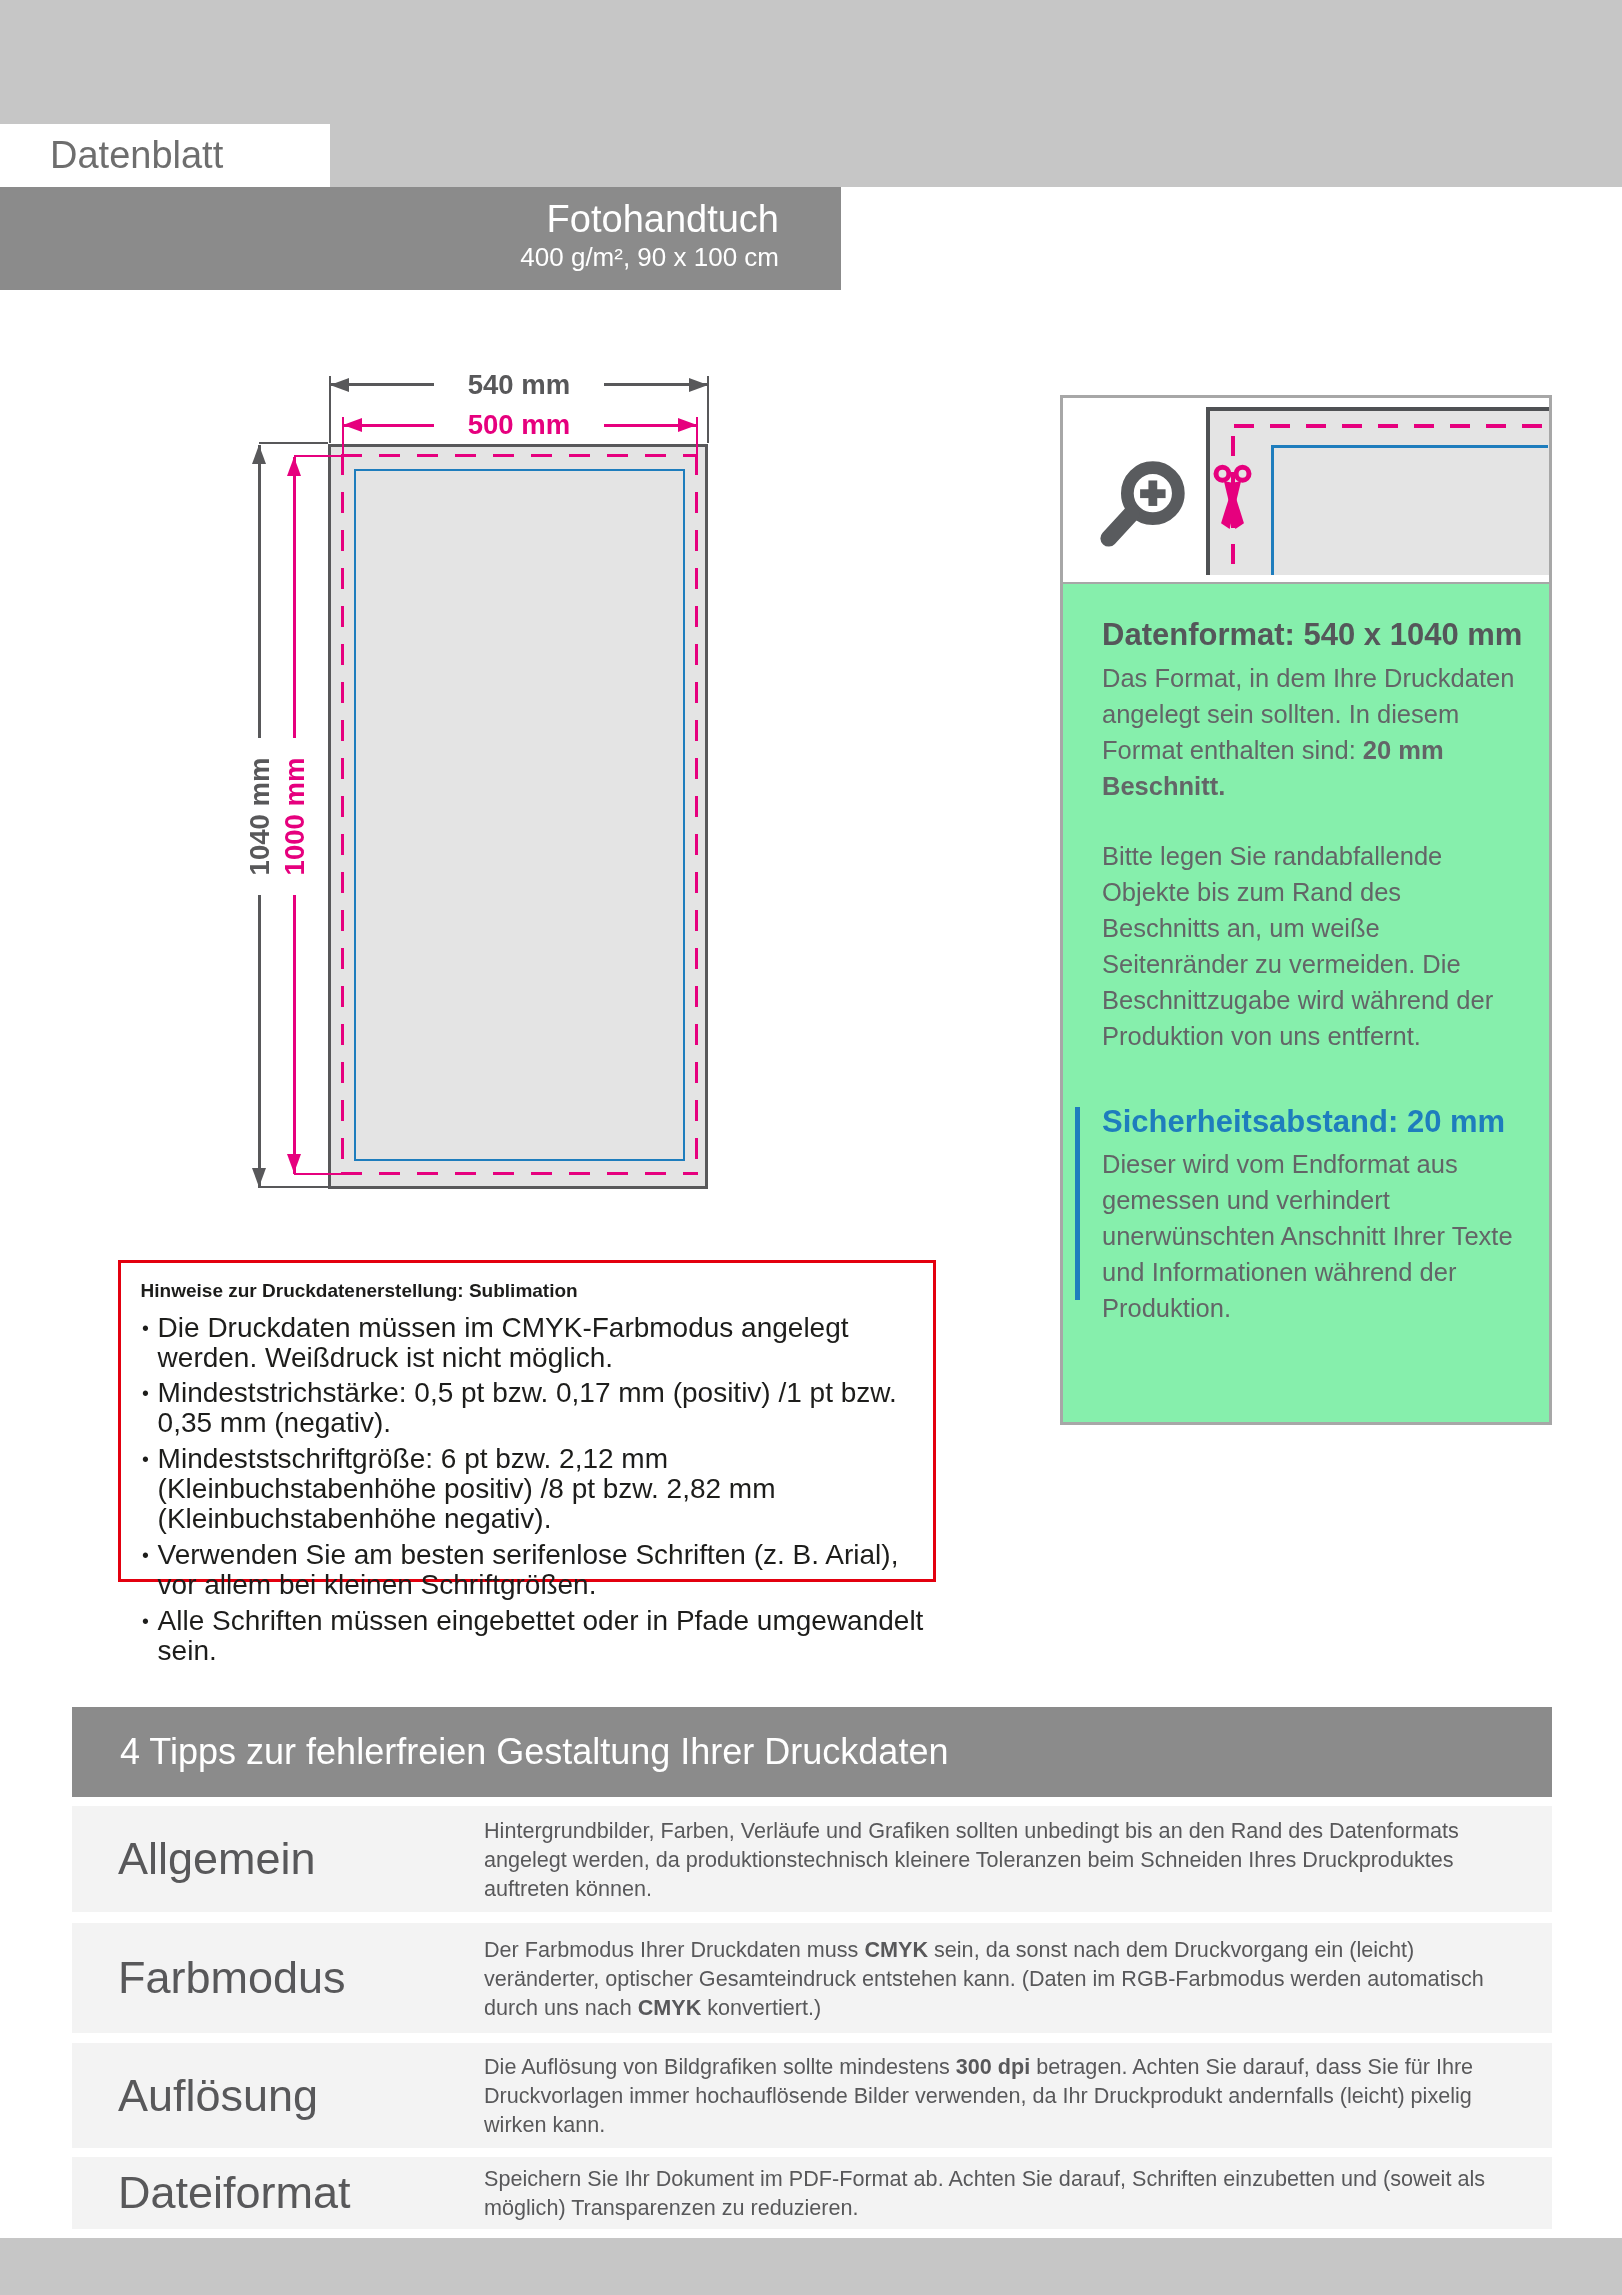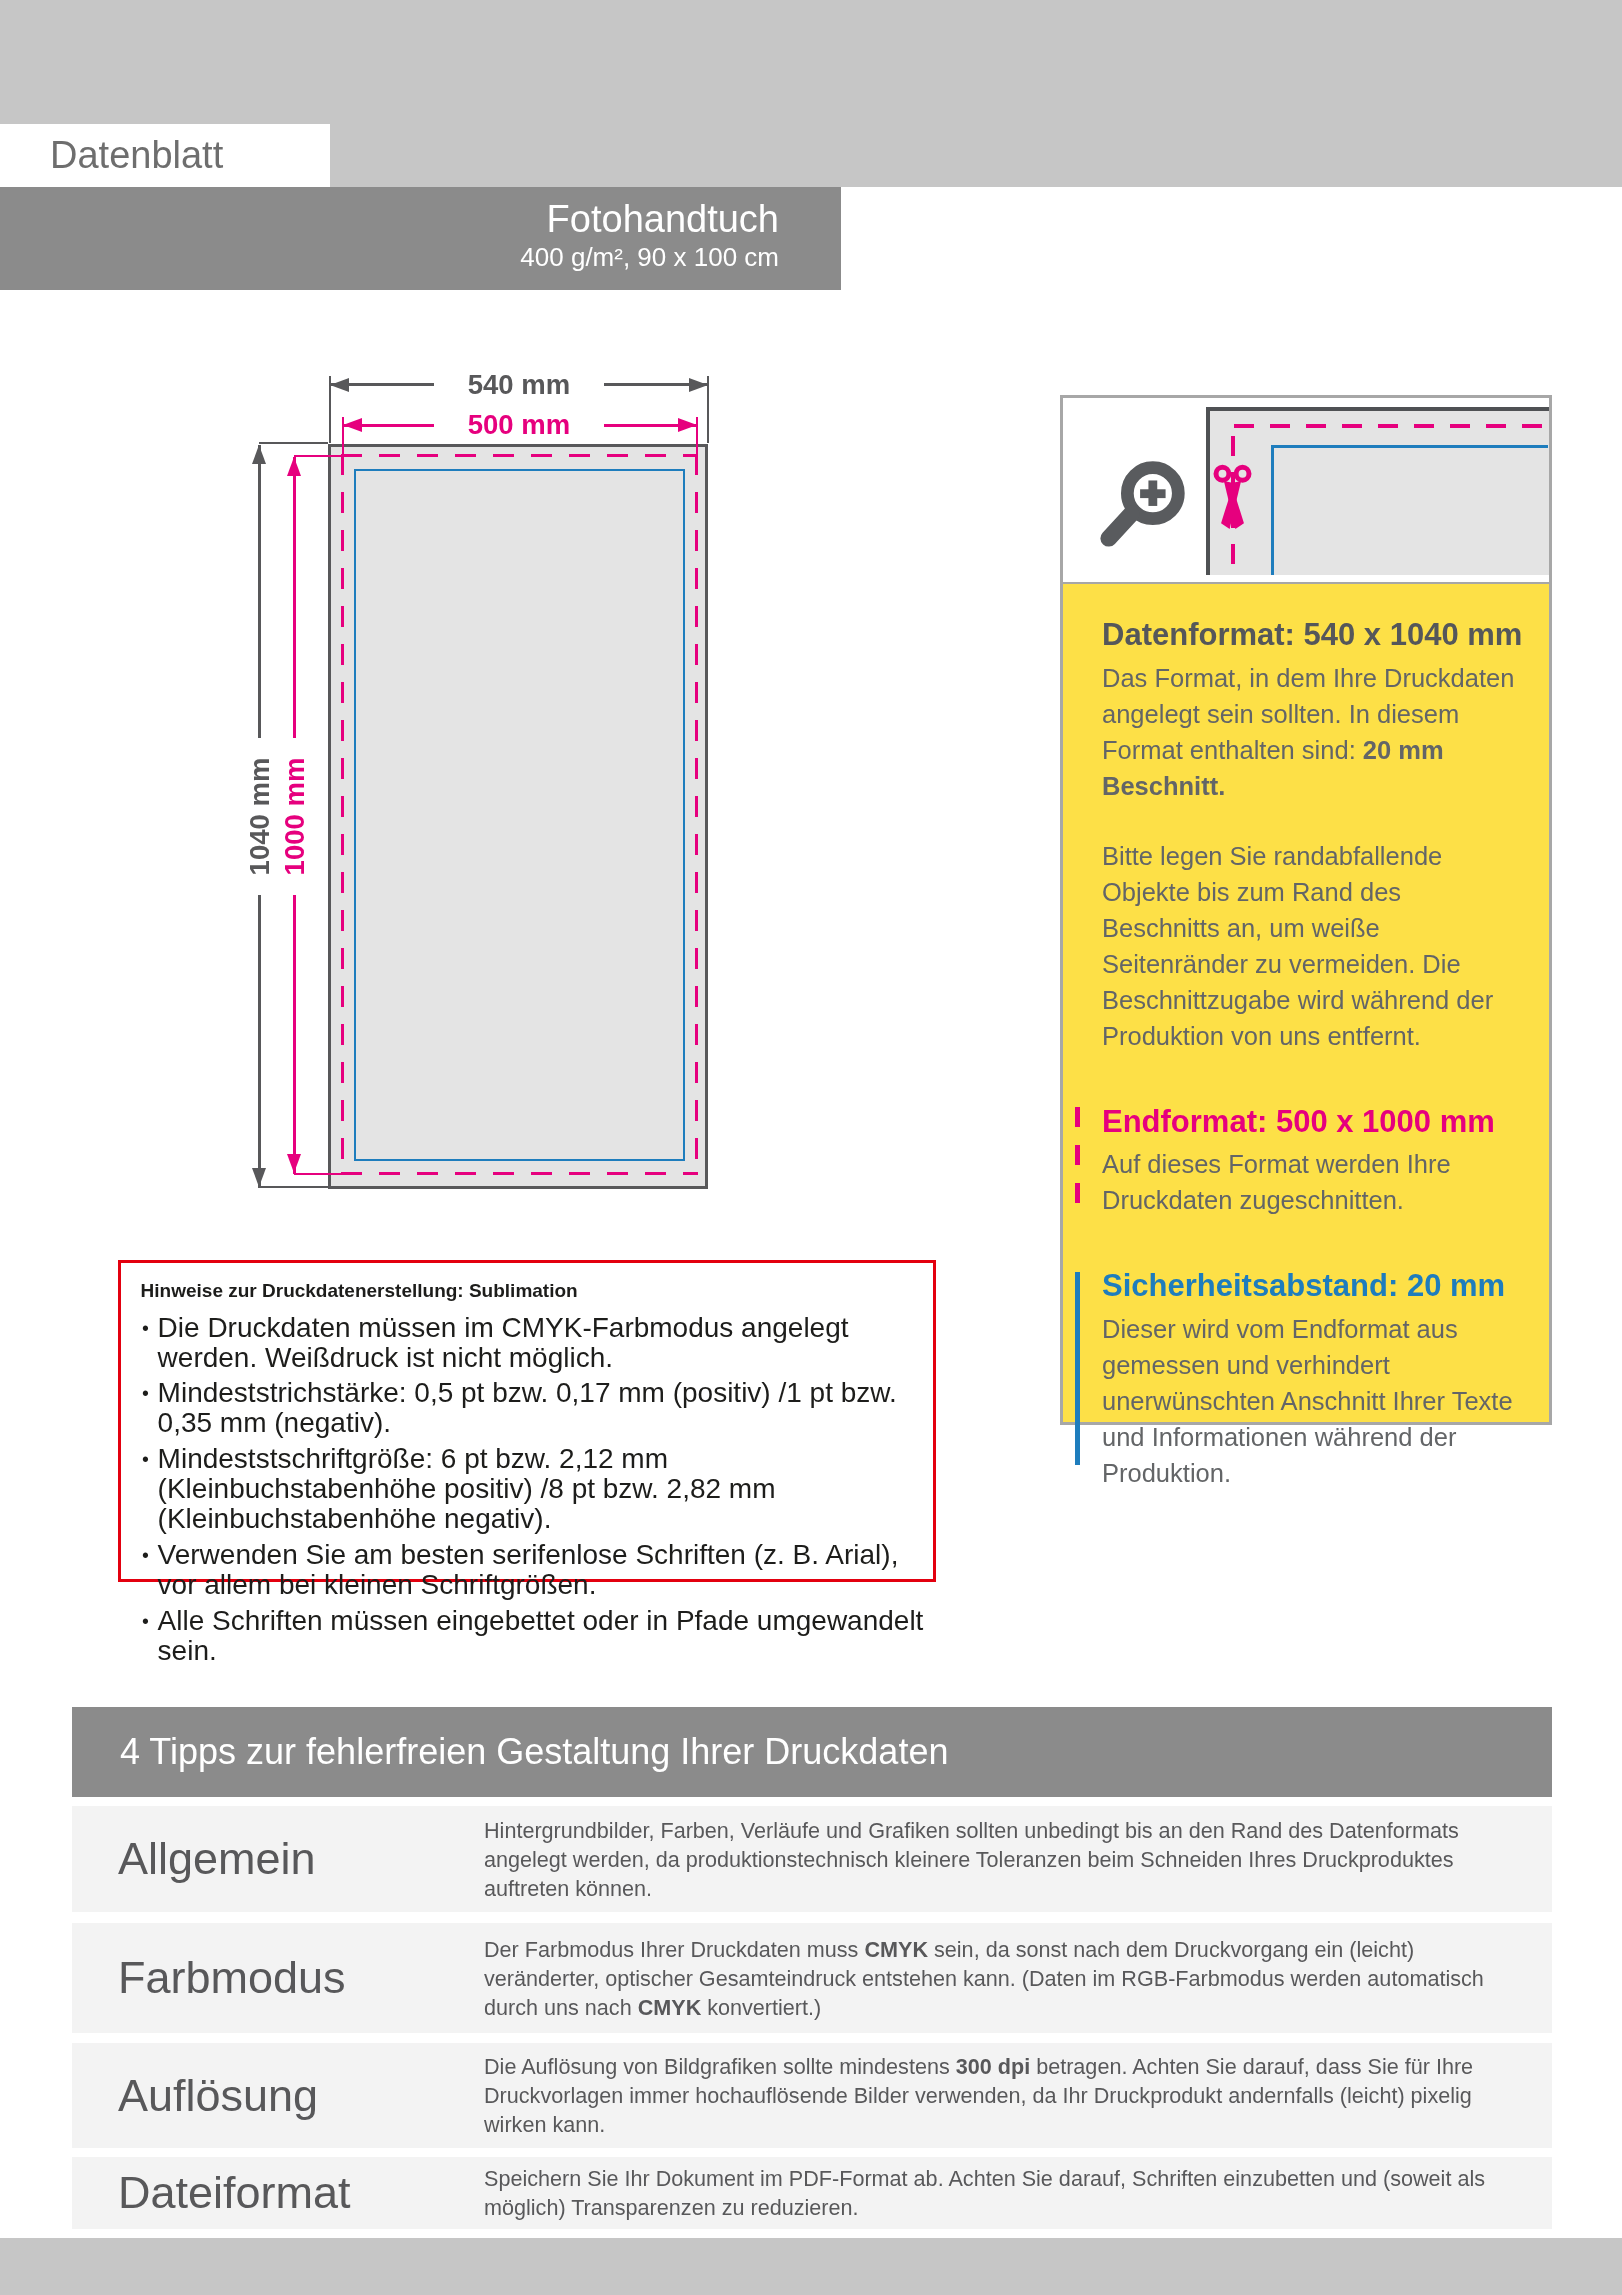--- a/index.html
+++ b/index.html
@@ -28,21 +28,21 @@
   .dimline-m{background:#e6007e;}
   .dimlabel{font-size:27.5px;font-weight:bold;color:#58585a;background:#fff;
         text-align:center;}
   .dimlabel-m{color:#e6007e;}
   .ah{width:0;height:0;}
   .vrot{transform:rotate(-90deg);}
 
   
   .detail-box{left:1060px;top:395px;width:492px;height:190px;background:#fff;
         border:3.3px solid #a7a7a7;box-sizing:border-box;overflow:hidden;}
-  .info-panel{left:1060px;top:584px;width:492px;height:841px;background:#fde047;
+  .info-panel{left:1060px;top:584px;width:492px;height:841px;background:#86efac;
         border:3.3px solid #a7a7a7;border-top:none;box-sizing:border-box;
         padding:33px 25px 0 39px;}
   .info-panel h2{margin:0 0 6.5px 0;font-size:31px;color:#55575a;}
   .info-panel p{margin:0;font-size:25.5px;line-height:36px;color:#636567;}
   .sec{position:relative;}
   .sec-end{margin-top:50px;}
   .sec-sich{margin-top:50px;}
   .h-magenta{color:#e6007e !important;}
   .h-blue{color:#1e7dbd !important;}
   .marker{position:absolute;left:-27.5px;top:3.9px;width:5.9px;}
@@ -141,25 +141,20 @@
       <polygon points="42,23 32,25 14,82 26,90" fill="#e6007e"></polygon>
     </svg>
   </div>
 
   <div class="abs info-panel">
     <div class="sec">
       <h2>Datenformat: 540 x 1040 mm</h2>
       <p><span>Das Format, in dem Ihre Druckdaten angelegt sein sollten. In diesem Format enthalten sind: </span><span class="b">20 mm Beschnitt.</span></p>
       <p style="margin-top:34px;">Bitte legen Sie randabfallende Objekte bis zum Rand des Beschnitts an, um weiße Seitenränder zu vermeiden. Die Beschnittzugabe wird während der Produktion von uns entfernt.</p>
     </div>
-    <div class="sec sec-end">
-      <span class="marker marker-dash"></span>
-      <h2 class="h-magenta">Endformat: 500 x 1000 mm</h2>
-      <p>Auf dieses Format werden Ihre Druckdaten zugeschnitten.</p>
-    </div>
     <div class="sec sec-sich">
       <span class="marker marker-solid"></span>
       <h2 class="h-blue">Sicherheitsabstand: 20 mm</h2>
       <p>Dieser wird vom Endformat aus gemessen und verhindert unerwünschten Anschnitt Ihrer Texte und Informationen während der Produktion.</p>
     </div>
   </div>
 
   <div class="abs red-box">
     <h3>Hinweise zur Druckdatenerstellung: Sublimation</h3>
     <ul>

